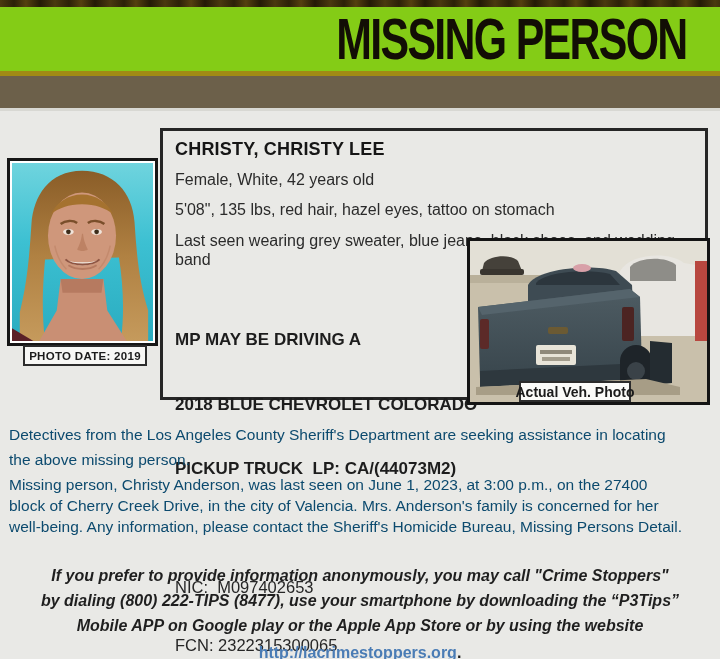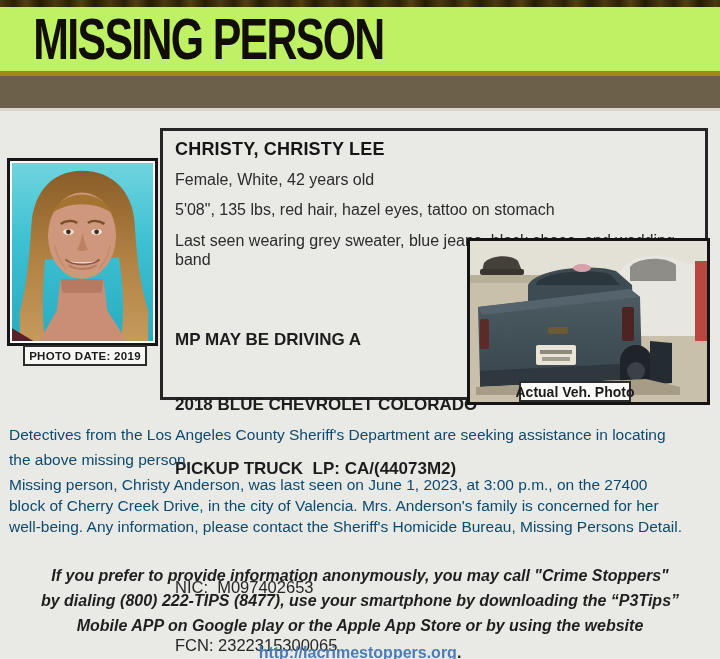--- a/index.html
+++ b/index.html
@@ -11,22 +11,22 @@
     overflow: hidden;
     color: #2e2e2e;
   }
   .top-strip {
     position: absolute; left: 0; top: 0; width: 720px; height: 7px;
     background: repeating-linear-gradient(90deg,
       #4a390f 0px, #2c2108 14px, #55400f 26px, #241a06 40px, #4a390f 55px);
   }
   .banner {
     position: absolute; left: 0; top: 7px; width: 720px; height: 64px;
-    background: #bef264;
-    display: flex; align-items: center; justify-content: flex-start;
+    background: #84cc16;
+    display: flex; align-items: center; justify-content: flex-end;
   }
   .banner-title {
     font-weight: bold;
     font-size: 51px;
     letter-spacing: -2px;
     color: #120e05;
     transform: scale(0.84, 1.12);
     transform-origin: center;
     white-space: nowrap;
   }

